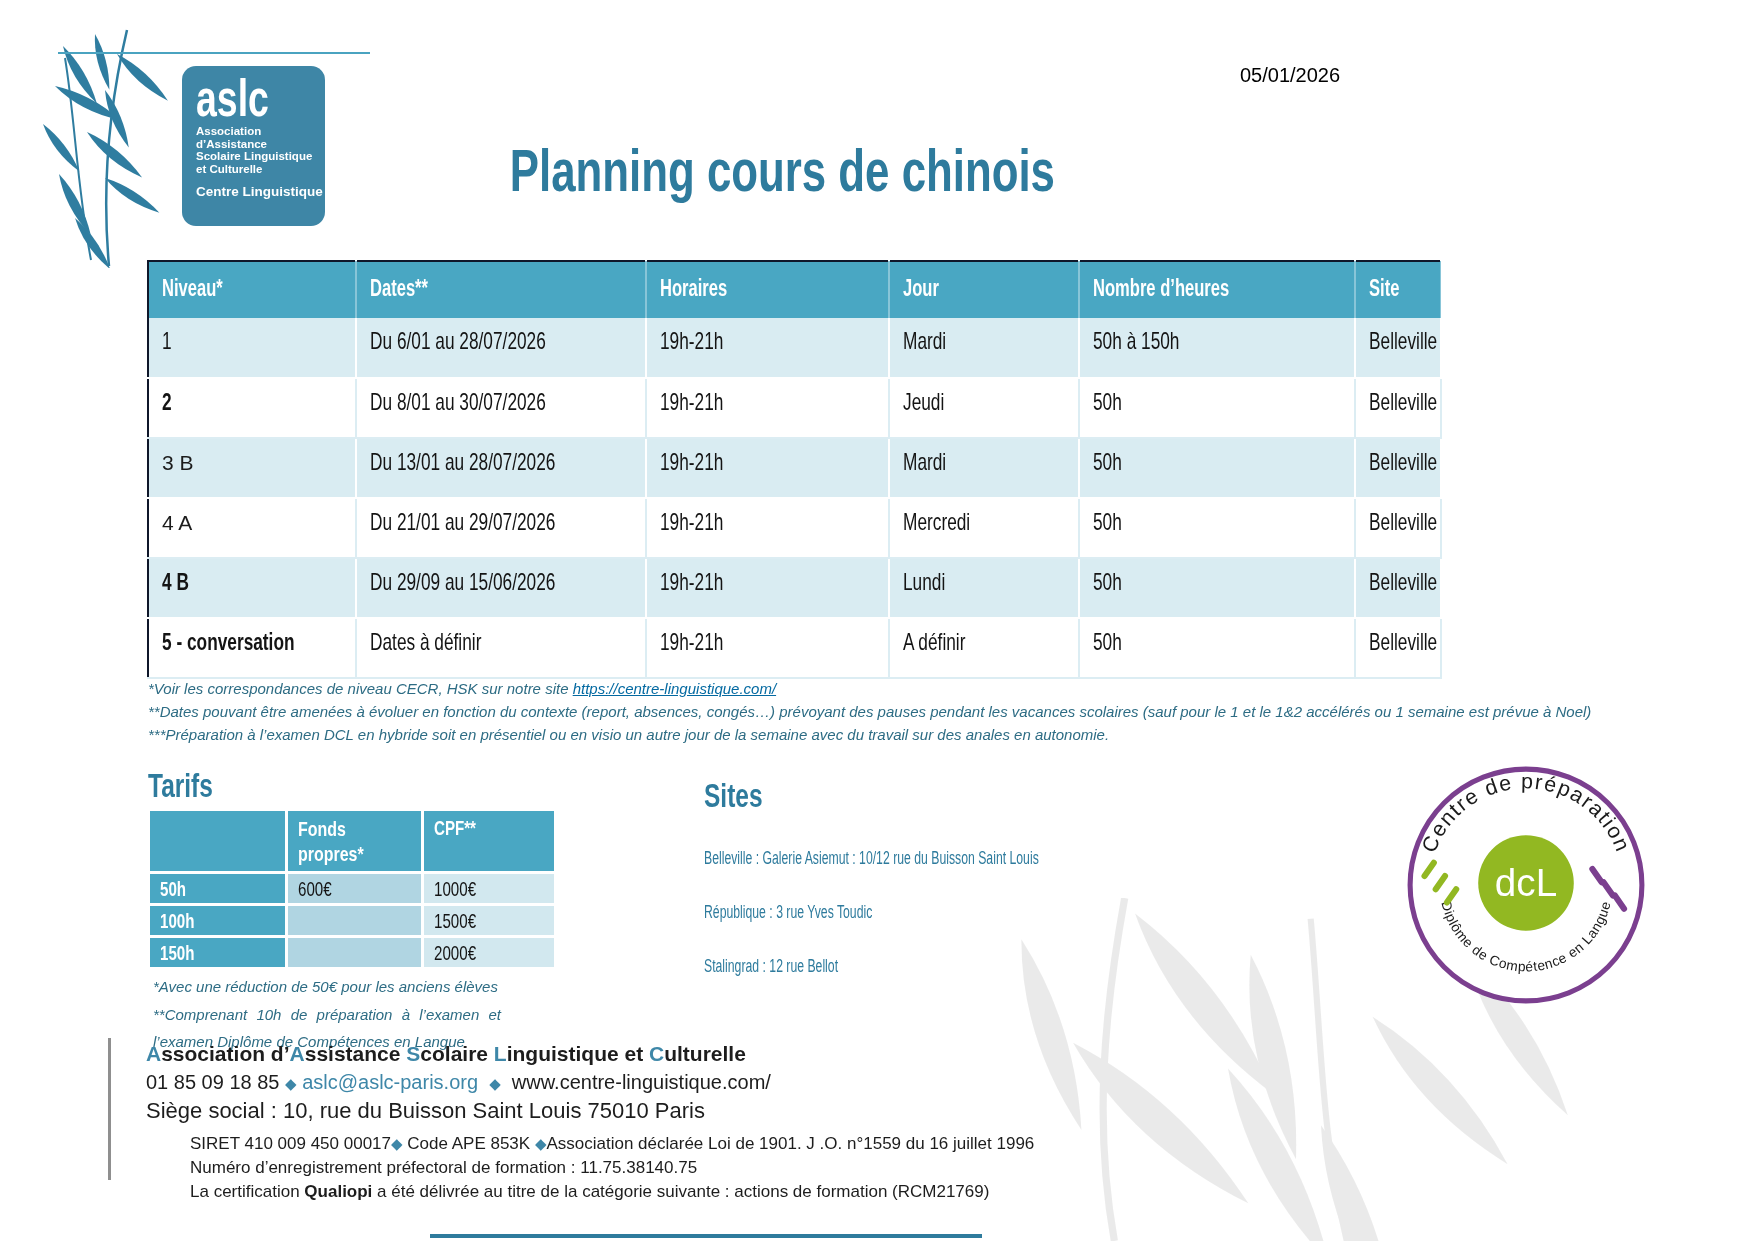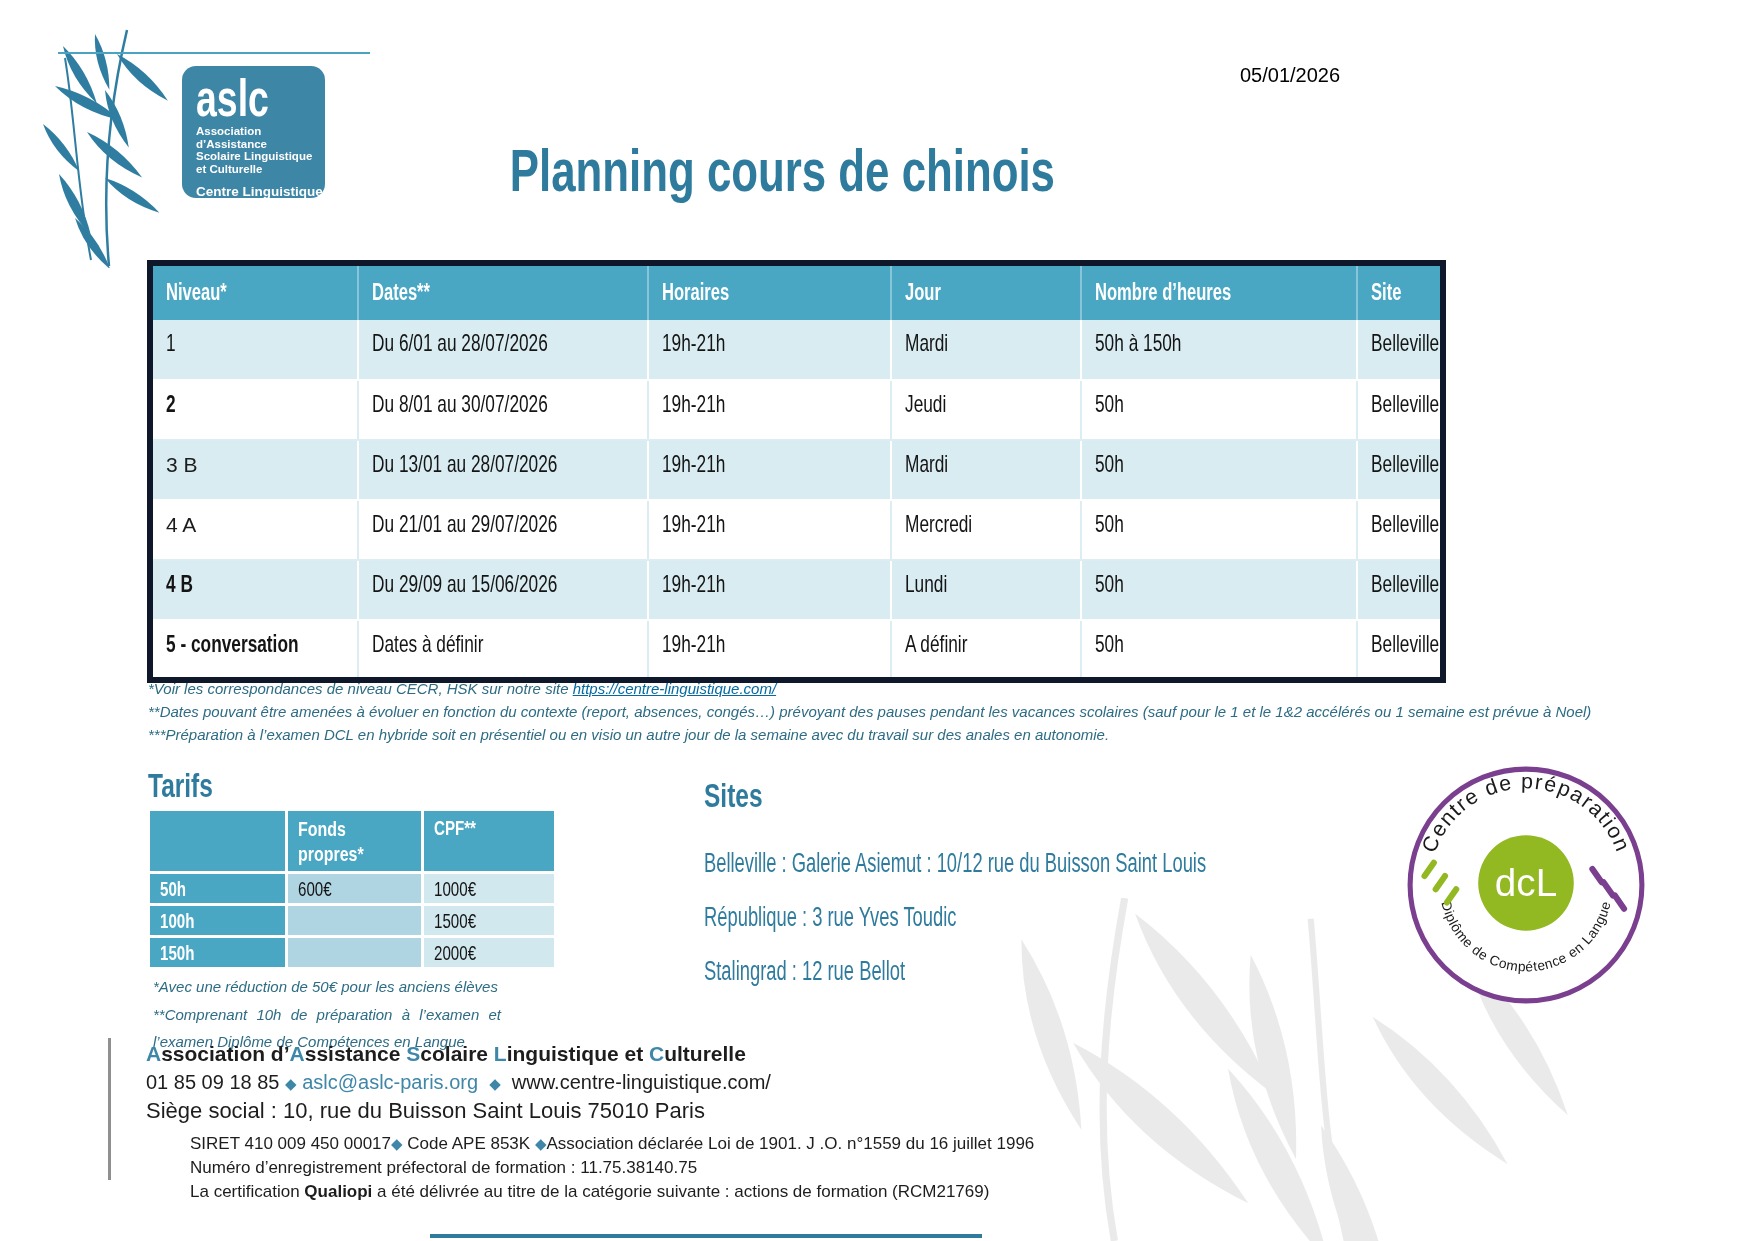--- a/index.html
+++ b/index.html
@@ -8,34 +8,34 @@
     font-family:"Liberation Sans", sans-serif; overflow:hidden; color:#141414;
   }
   
   .cond   { display:inline-block; transform:scaleX(0.72); transform-origin:0 50%; white-space:nowrap; }
   .cond-c { display:inline-block; transform:scaleX(0.73); transform-origin:50% 50%; white-space:nowrap; }
   .cond-wrap { display:inline-block; transform:scaleX(0.76); transform-origin:0 0; white-space:normal; width:118px; line-height:25px; }
 
   .topline { position:absolute; left:58px; top:52px; width:312px; height:2px; background:#4AA3C0; }
 
   .logo-box {
-    position:absolute; left:182px; top:66px; width:143px; height:132px;
+    position:absolute; left:182px; top:66px; width:143px; height:160px;
     background:#3E86A6; border-radius:14px; color:#fff; padding:0; box-sizing:border-box;
   }
   .logo-acronym { font-size:52px; font-weight:bold; line-height:48px; margin:8px 0 0 14px; letter-spacing:0; }
   .logo-lines { font-size:11.5px; font-weight:bold; line-height:12.5px; margin:3px 0 0 14px; }
   .logo-sub { font-size:13.5px; font-weight:bold; margin:9px 0 0 14px; }
 
   .date { position:absolute; left:1240px; top:64px; width:197px; text-align:left; font-size:20px; color:#000; }
 
   .title { position:absolute; left:332px; top:140px; width:900px; text-align:center;
            font-size:60px; font-weight:bold; color:#2E7B9D; line-height:62px; }
 
   table.sched { position:absolute; left:147px; top:260px; width:1293px;
-                border-collapse:collapse; table-layout:fixed; border:6px solid #0f172a; }
+                border-collapse:collapse; table-layout:fixed; border:2px solid #0f172a; }
   table.sched th { background:#49A7C3; color:#fff; text-align:left; vertical-align:top;
                    padding:13px 0 0 13px; font-size:23px; font-weight:bold;
                    border-right:2px solid rgba(255,255,255,0.35); }
   table.sched td { vertical-align:top; padding:9px 0 0 13px; font-size:24px; color:#141414; }
   table.sched tr.hdr { height:57px; }
   table.sched tr.row { height:60px; }
   table.sched tr.lt td { background:#D9ECF2; border-right:2px solid #ffffff; border-bottom:2px solid #ffffff; }
   table.sched tr.wt td { background:#ffffff; border-right:2px solid #DCEDF3; border-bottom:2px solid #DCEDF3; }
   .nv-b { font-weight:bold; }
   .nv-plain { font-size:21px; color:#1c1c1c; }
@@ -50,21 +50,21 @@
   table.tarifs th { background:#49A7C3; color:#fff; text-align:left; vertical-align:top;
                     padding:5px 0 0 10px; font-size:21px; font-weight:bold; height:55px; }
   table.tarifs td { font-size:21px; padding:2px 0 2px 10px; height:25px; vertical-align:middle; }
   table.tarifs td.lbl { background:#49A7C3; color:#fff; font-weight:bold; }
   table.tarifs td.fonds { background:#B0D5E2; color:#141414; }
   table.tarifs td.cpf   { background:#D2E8EF; color:#141414; }
 
   .tarif-note { position:absolute; left:153px; font-size:15px; font-style:italic; color:#2D6C84; }
   .tarif-note2 { width:348px; text-align:justify; line-height:27px;font-style:italic; }
 
-  .site-line { position:absolute; left:704px; font-size:27px; color:#2E7B9D;text-align:right; }
+  .site-line { position:absolute; left:704px; font-size:18px; color:#2E7B9D;text-align:right; }
 
   .footer-bar { position:absolute; left:108px; top:1038px; width:3px; height:142px; background:#8f8f8f; }
   .f-org  { position:absolute; left:146px; top:1042px; font-size:21px; font-weight:600; color:#1d1d1d; }
   .f-org .ini { color:#3E87A8; }
   .f-contact { position:absolute; left:146px; top:1071px; font-size:20px; color:#1d1d1d; }
   .f-contact .dia, .f-small .dia { color:#3E87A8; font-size:15px; }
   .f-contact .email { color:#3E87A8; }
   .f-siege { position:absolute; left:146px; top:1098px; font-size:22px; color:#1d1d1d; }
   .f-small { position:absolute; left:146px; font-size:17px; color:#1d1d1d;margin-left:44px; }
   .f-small .bold { font-weight:bold; }

